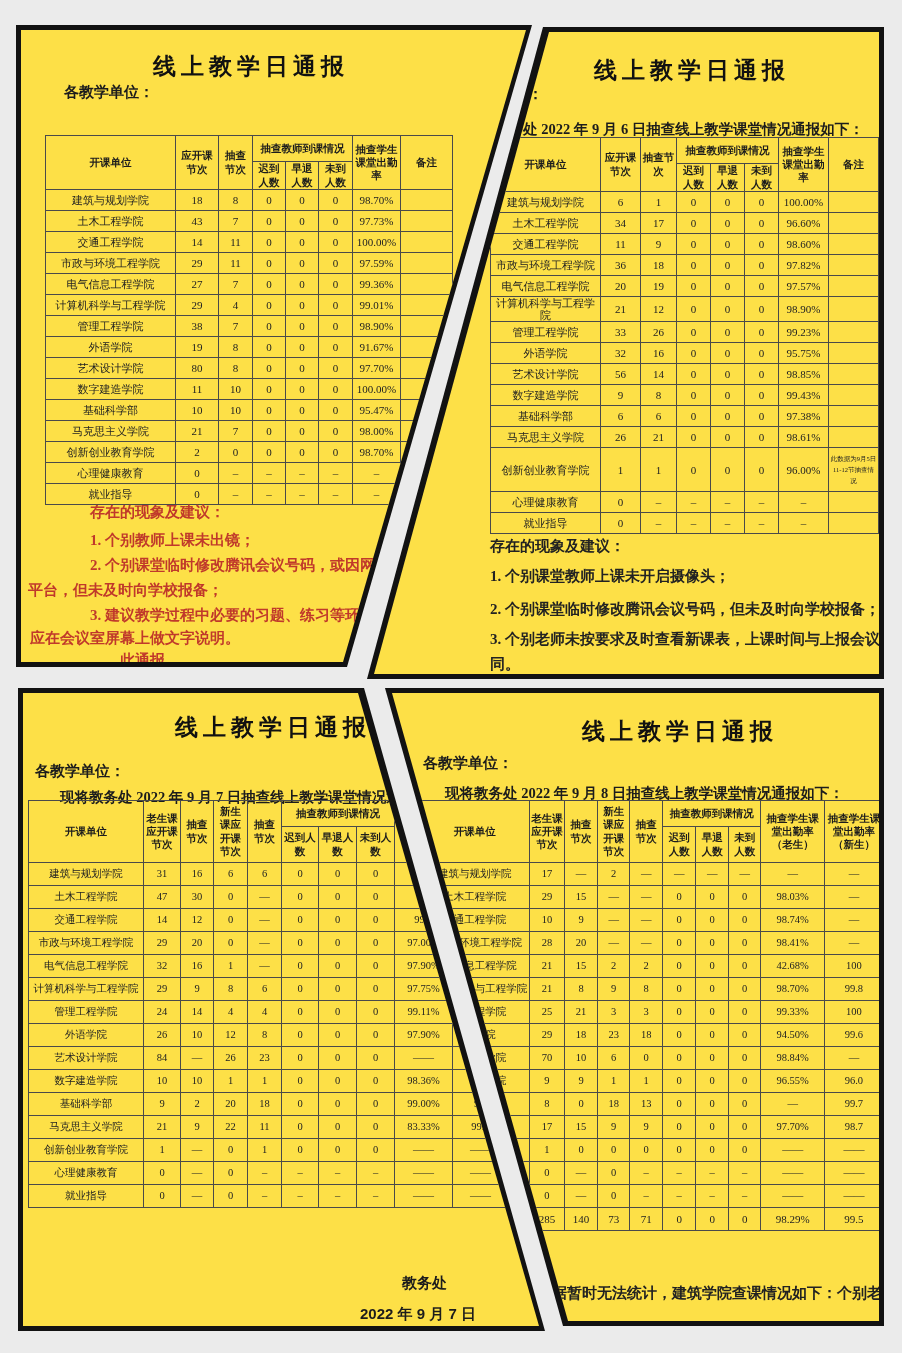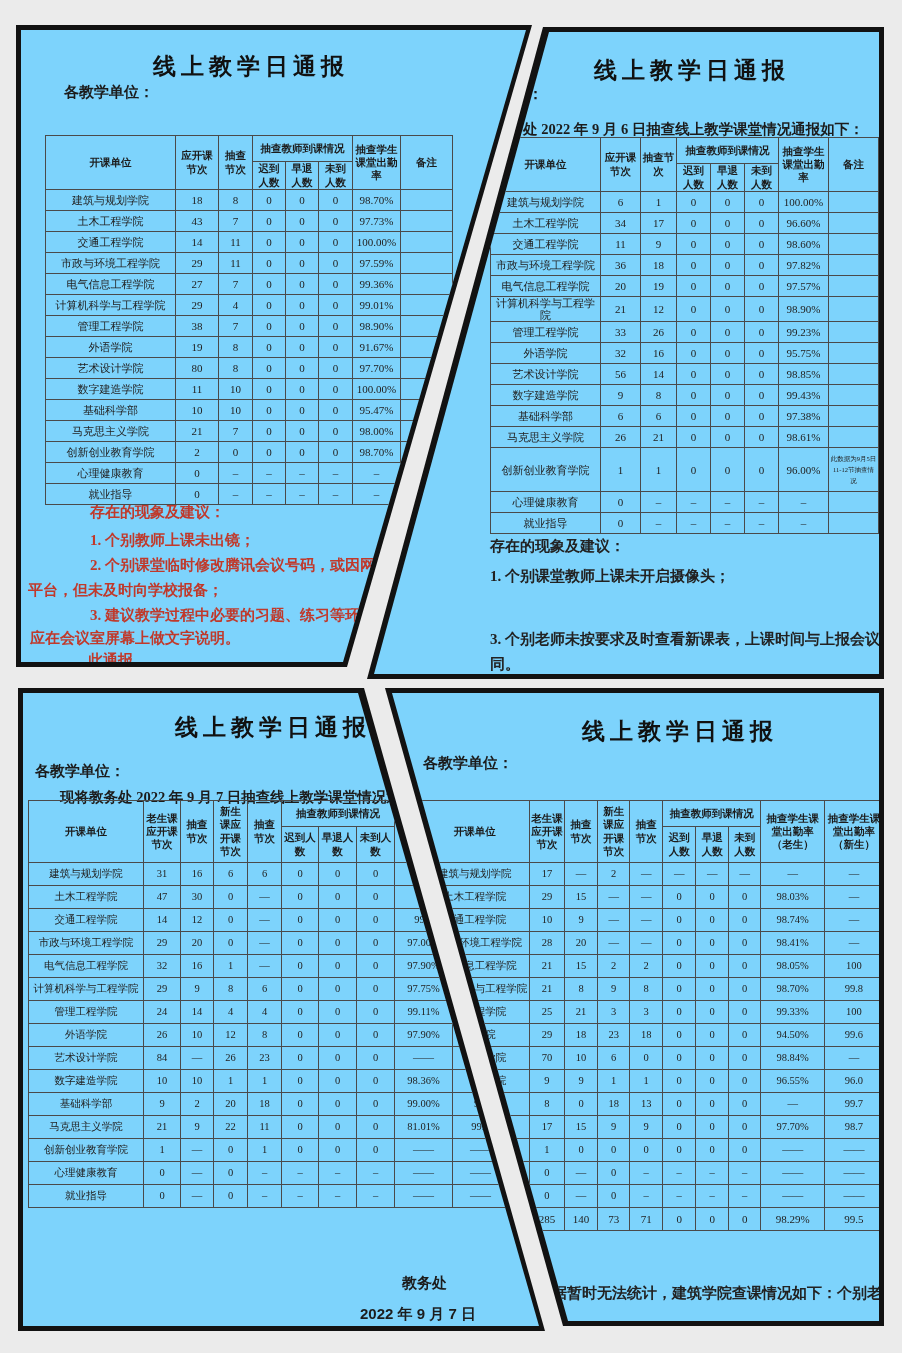--- a/index.html
+++ b/index.html
@@ -1,19 +1,19 @@
 <!DOCTYPE html>
 <html><head>
 <meta charset="utf-8">
 <style>
   html,body{margin:0;padding:0;}
   .canvas{position:relative;width:902px;height:1353px;background:#ebebeb;overflow:hidden;
           font-family:"Liberation Serif","DejaVu Serif",serif;color:#1c1c1c;}
   .page{position:absolute;background:#121212;}
-  .page-inner{position:absolute;inset:0;background:#7dd3fc;}
+  .page-inner{position:absolute;inset:0;background:#fde047;}
   .blk{position:absolute;white-space:nowrap;}
   .doc-title{font-family:"Liberation Sans","DejaVu Sans",sans-serif;font-weight:bold;
              font-size:23px;letter-spacing:5px;text-align:center;color:#111;}
   .salut{font-family:"Liberation Sans","DejaVu Sans",sans-serif;font-weight:bold;font-size:15px;}
   .intro{font-size:14.5px;font-weight:600;}
   .tblwrap{position:absolute;}
   table.tbl{border-collapse:collapse;table-layout:fixed;}
   table.tbl th,table.tbl td{border:1px solid #4a4a4a;padding:0 1px;text-align:center;
        vertical-align:middle;overflow:hidden;}
   table.tbl th{font-family:"Liberation Sans","DejaVu Sans",sans-serif;font-weight:bold;
@@ -222,21 +222,21 @@
             </tbody>
         </table>
       </div>
 
       <div class="blk note-red" style="left:74px;top:478px;">存在的现象及建议：</div>
       <div class="blk note-red" style="left:74px;top:506px;">1. 个别教师上课未出镜；</div>
       <div class="blk note-red" style="left:74px;top:531px;">2. 个别课堂临时修改腾讯会议号码，或因网络原因</div>
       <div class="blk note-red" style="left:12px;top:556px;">平台，但未及时向学校报备；</div>
       <div class="blk note-red" style="left:74px;top:581px;">3. 建议教学过程中必要的习题、练习等环节，</div>
       <div class="blk note-red" style="left:14px;top:604px;font-family:Liberation Mono, monospace;">应在会议室屏幕上做文字说明。</div>
-      <div class="blk note-red" style="left:72px;top:626px;">此通报</div>
+      <div class="blk note-red" style="left:104px;top:626px;">此通报</div>
     </div>
   </div>
 
   <div class="page" style="left:367px;top:27px;width:517px;height:652px;
               clip-path:polygon(176px 0px,517px 0px,517px 652px,0px 652px);">
     <div class="page-inner" style="clip-path:polygon(182px 5px,512px 5px,512px 647px,7px 647px);">
       <div class="blk doc-title" style="left:190px;top:28px;width:270px;">线上教学日通报</div>
       <div class="blk salut" style="left:86px;top:58px;">各教学单位：</div>
       <div class="blk intro" style="left:98px;top:93px;">现将教务处 2022 年 9 月 6 日抽查线上教学课堂情况通报如下：</div>
 
@@ -418,20 +418,21 @@
                 <td>–</td>
                 <td>–</td>
                 <td></td>
               </tr>
             </tbody>
         </table>
       </div>
 
       <div class="blk note-blk" style="left:123px;top:510px;">存在的现象及建议：</div>
       <div class="blk note-blk" style="left:123px;top:540px;">1. 个别课堂教师上课未开启摄像头；</div>
+      <div class="blk note-blk" style="left:123px;top:573px;">2. 个别课堂临时修改腾讯会议号码，但未及时向学校报备；</div>
       <div class="blk note-blk" style="left:123px;top:603px;">3. 个别老师未按要求及时查看新课表，上课时间与上报会议号时间不</div>
       <div class="blk note-blk" style="left:123px;top:628px;">同。</div>
     </div>
   </div>
 
   <div class="page" style="left:18px;top:688px;width:527px;height:643px;
               clip-path:polygon(0px 0px,346px 0px,527px 643px,0px 643px);">
     <div class="page-inner" style="clip-path:polygon(5px 5px,340px 5px,521px 638px,5px 638px);">
       <div class="blk doc-title" style="left:115px;top:24px;width:280px;">线上教学日通报</div>
       <div class="blk salut" style="left:17px;top:74px;">各教学单位：</div>
@@ -603,21 +604,21 @@
               </tr>
               <tr style="height: 23px;">
                 <td>马克思主义学院</td>
                 <td>21</td>
                 <td>9</td>
                 <td>22</td>
                 <td>11</td>
                 <td>0</td>
                 <td>0</td>
                 <td>0</td>
-                <td>81.01%</td>
+                <td>83.33%</td>
                 <td>99.2</td>
               </tr>
               <tr style="height: 23px;">
                 <td>创新创业教育学院</td>
                 <td>1</td>
                 <td>—</td>
                 <td>0</td>
                 <td>1</td>
                 <td>0</td>
                 <td>0</td>
@@ -656,20 +657,21 @@
       <div class="blk footer-sign" style="left:384px;top:586px;">教务处</div>
       <div class="blk footer-sign" style="left:342px;top:617px;">2022 年 9 月 7 日</div>
     </div>
   </div>
 
   <div class="page" style="left:385px;top:688px;width:499px;height:638px;
               clip-path:polygon(0px 0px,499px 0px,499px 638px,178px 638px);">
     <div class="page-inner" style="clip-path:polygon(7px 5px,494px 5px,494px 633px,183px 633px);">
       <div class="blk doc-title" style="left:155px;top:28px;width:280px;">线上教学日通报</div>
       <div class="blk salut" style="left:38px;top:66px;">各教学单位：</div>
+      <div class="blk intro" style="left:60px;top:96px;">现将教务处 2022 年 9 月 8 日抽查线上教学课堂情况通报如下：</div>
 
       <div class="tblwrap" style="left:35px;top:112px;">
         <table class="tbl small t34">
           <colgroup>
               <col style="width:111px">
               <col style="width:36px">
               <col style="width:33px">
             <col style="width:33px">
               <col style="width:33px">
               <col style="width:34px">
@@ -746,21 +748,21 @@
               </tr>
               <tr style="height: 23px;">
                 <td>电气信息工程学院</td>
                 <td>21</td>
                 <td>15</td>
                 <td>2</td>
                 <td>2</td>
                 <td>0</td>
                 <td>0</td>
                 <td>0</td>
-                <td>98.05%</td>
+                <td>42.68%</td>
                 <td>100</td>
               </tr>
               <tr style="height: 23px;">
                 <td>计算机科学与工程学院</td>
                 <td>21</td>
                 <td>8</td>
                 <td>9</td>
                 <td>8</td>
                 <td>0</td>
                 <td>0</td>

